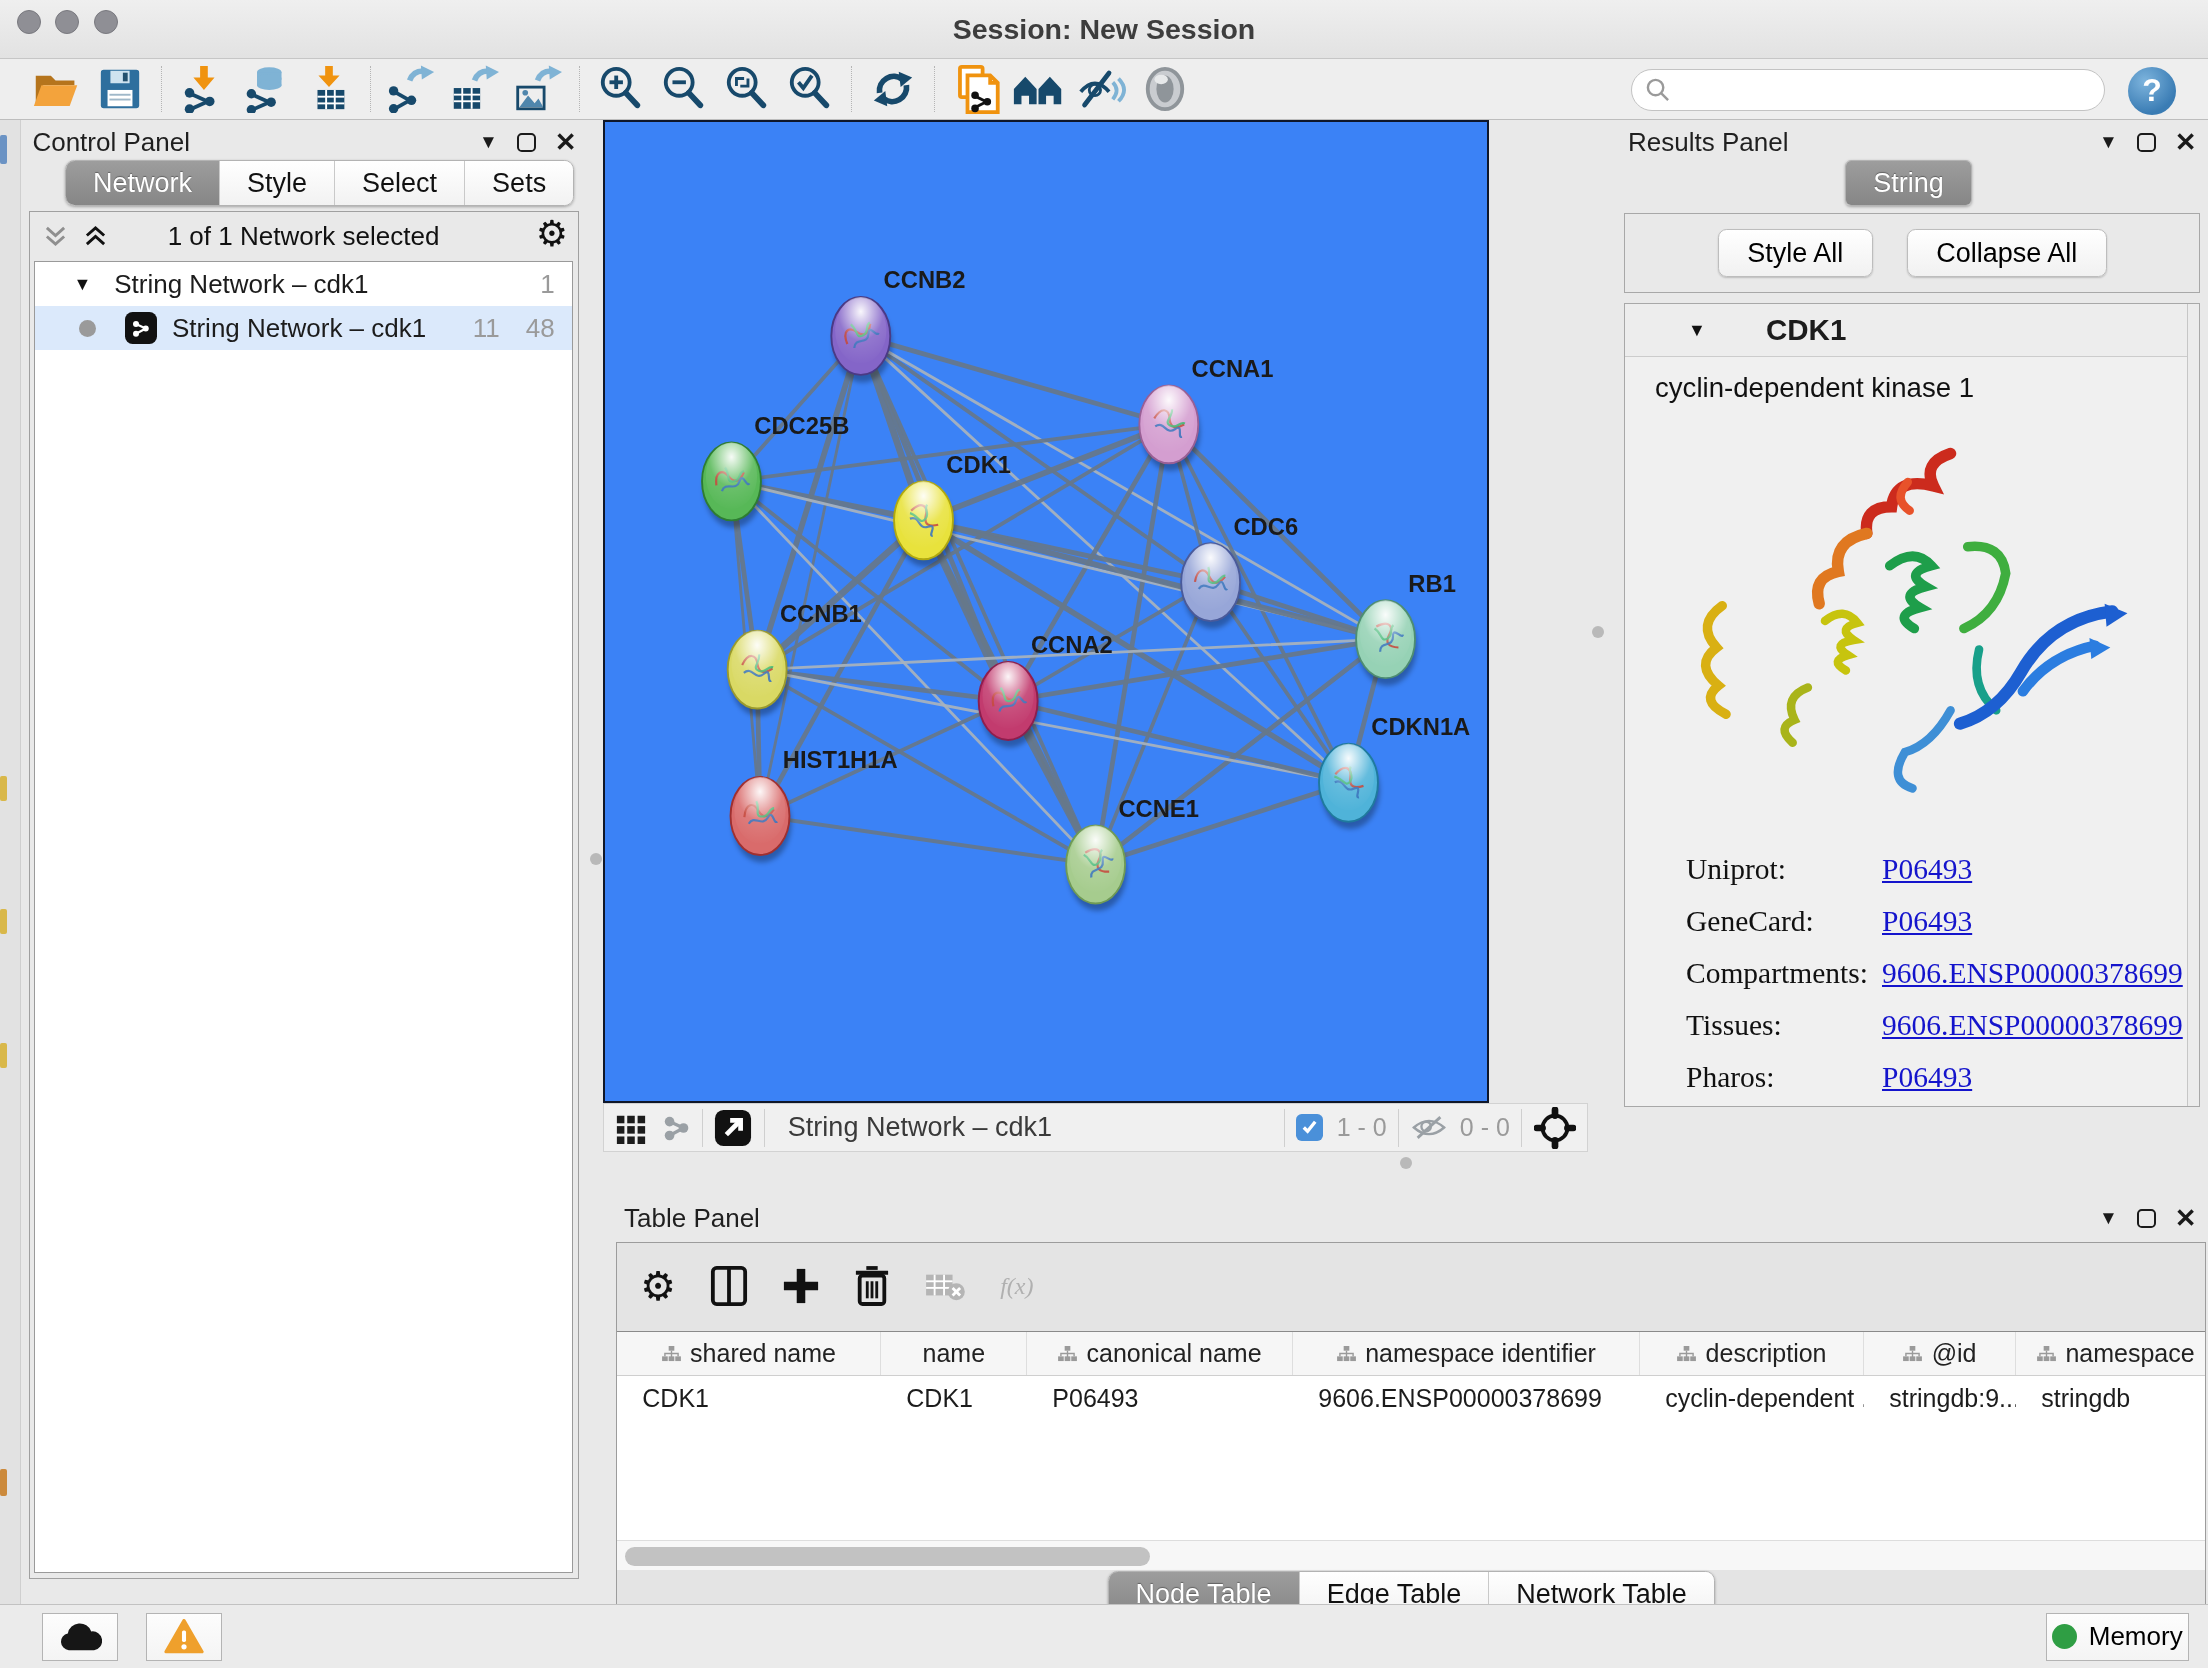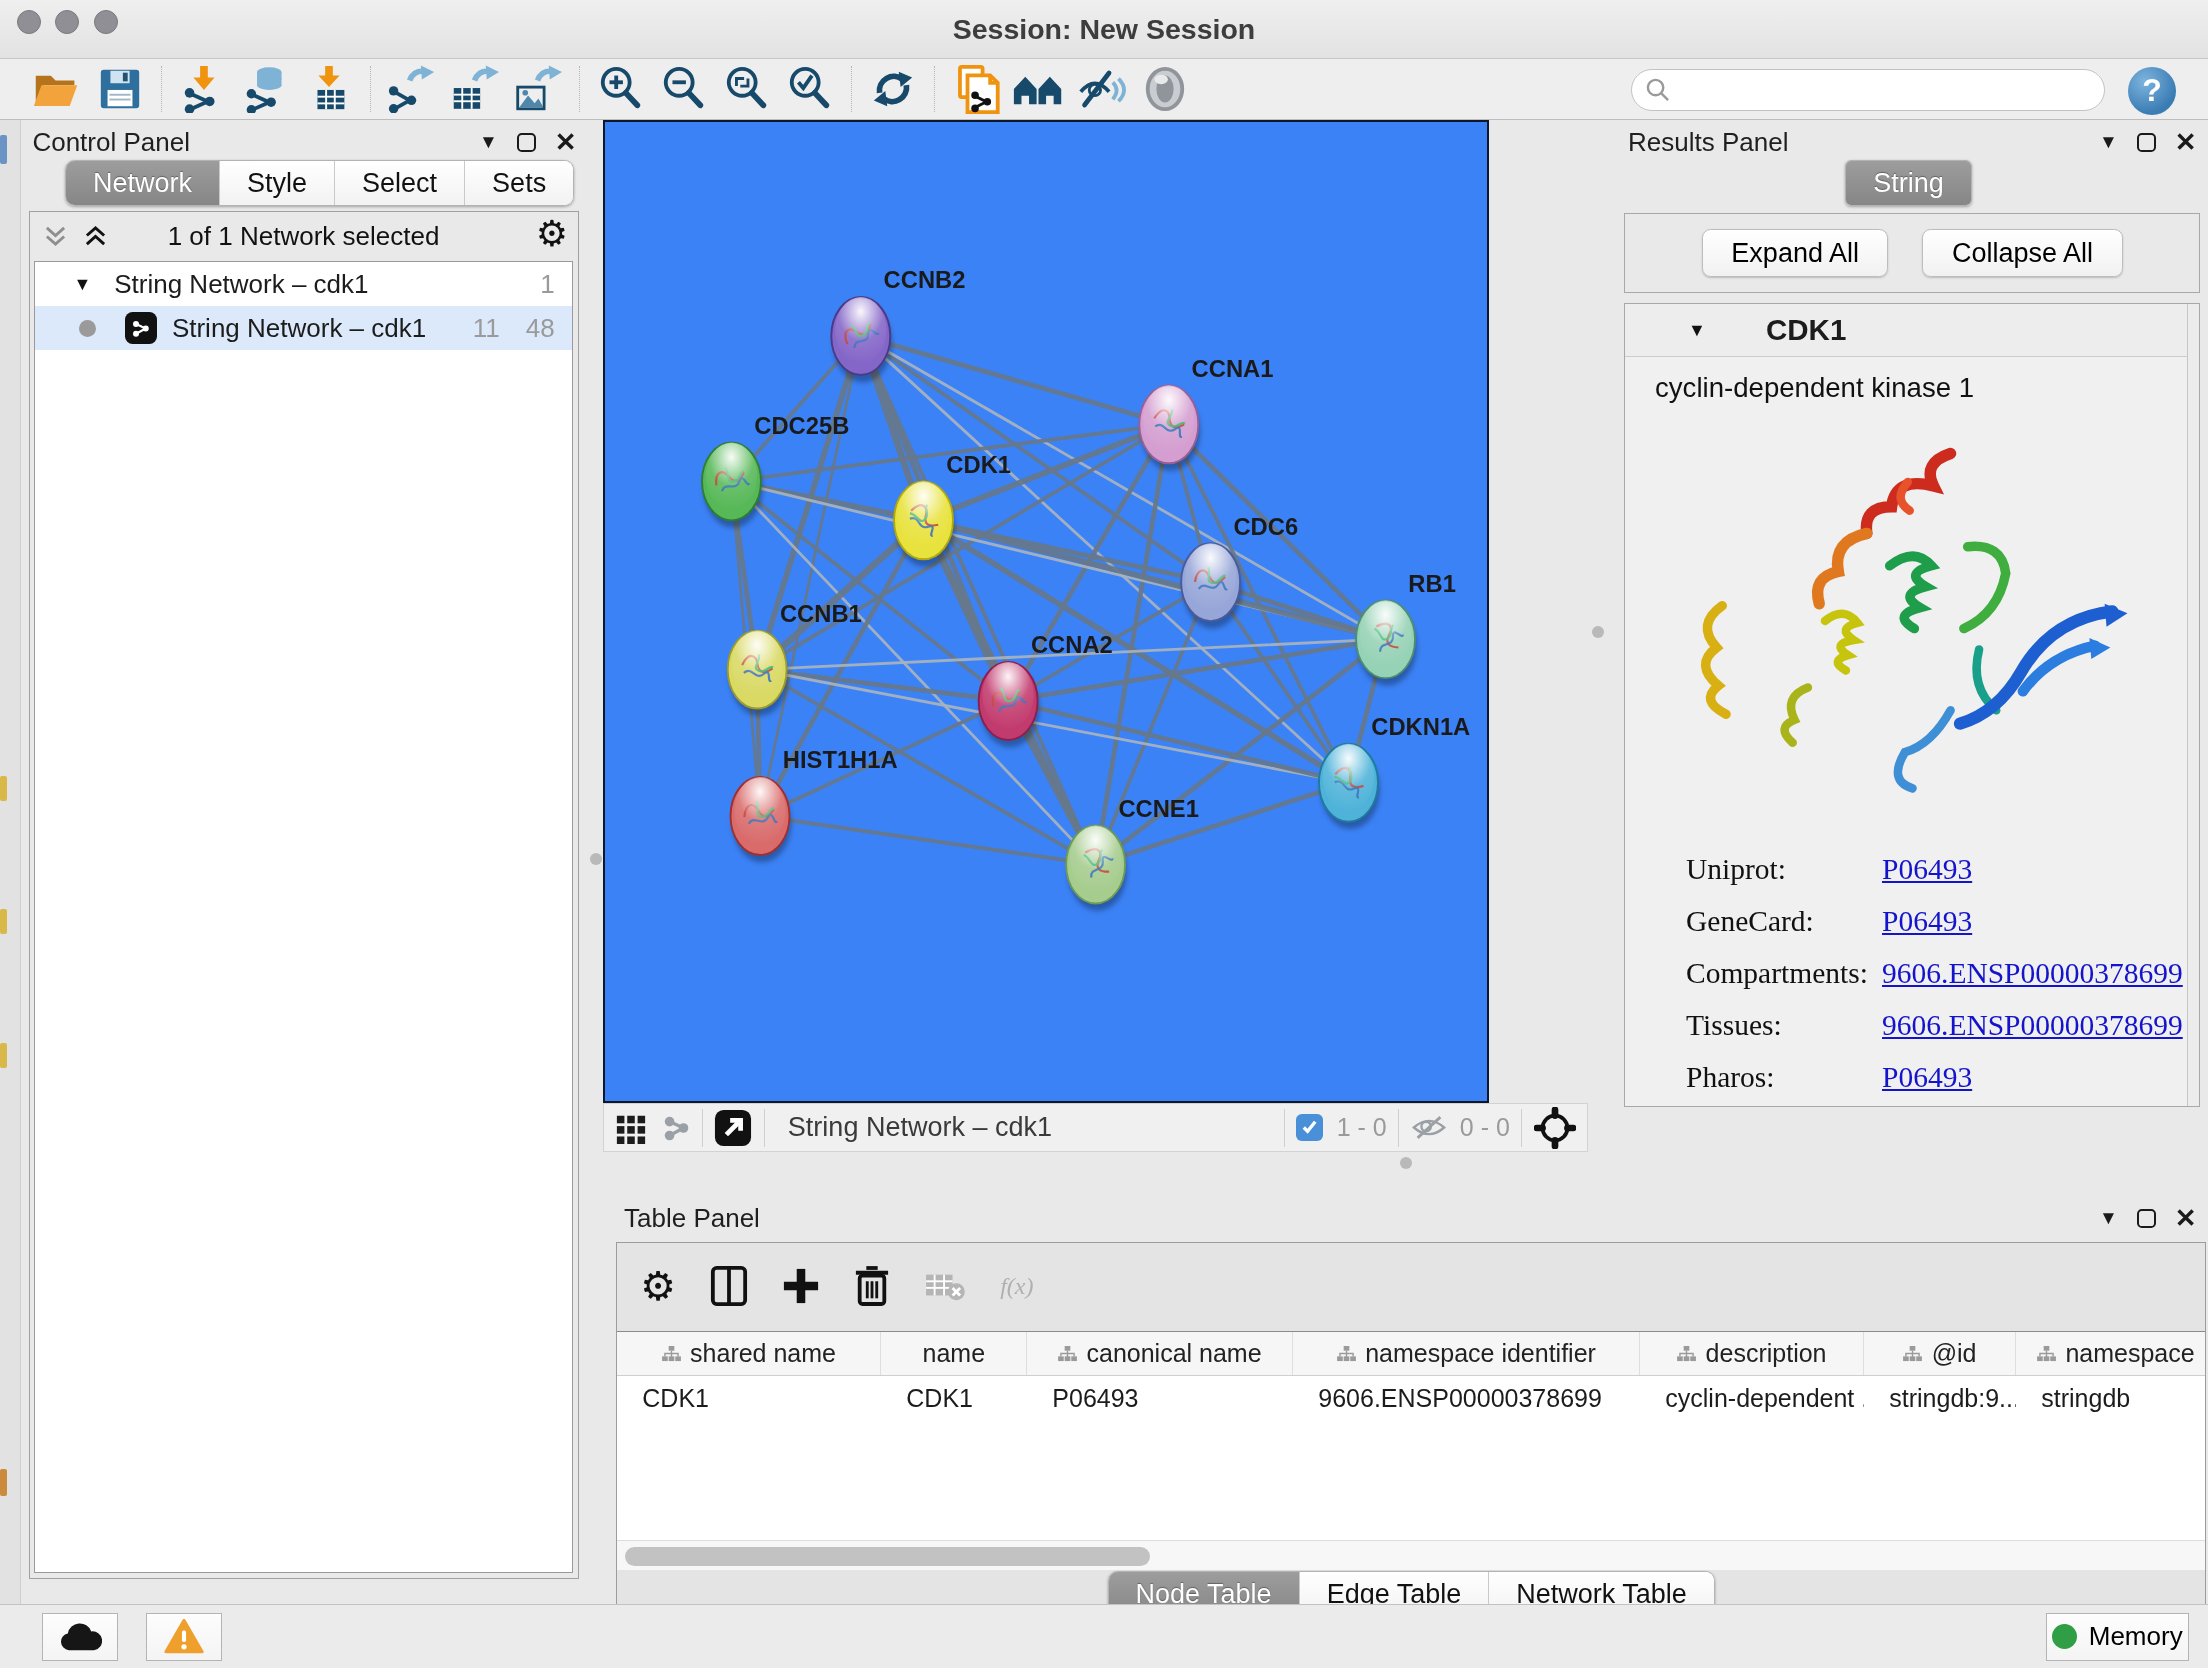--- a/index.html
+++ b/index.html
@@ -631,21 +631,21 @@
           <span class="pc-float"></span>
           <span class="pc-close">✕</span>
         </span>
       </div>
       <div class="rp-tab">
         <span class="seg">
             <button class="seg-btn active">String</button>
           </span>
       </div>
       <div class="rp-group1">
-        <button class="rp-btn">Expand All</button>
+        <button class="rp-btn">Style All</button>
         <button class="rp-btn">Collapse All</button>
       </div>
       <div class="rp-group2">
         <div class="gene-header">
           <span class="disc">▼</span>
           <span class="gene-name">CDK1</span>
         </div>
         <div class="gene-desc">cyclin-dependent kinase 1</div>
         <svg width="495" height="409" viewBox="0 0 520 430" style="display:block;margin:15px auto 0">
           <g fill="none" stroke-linecap="round">

